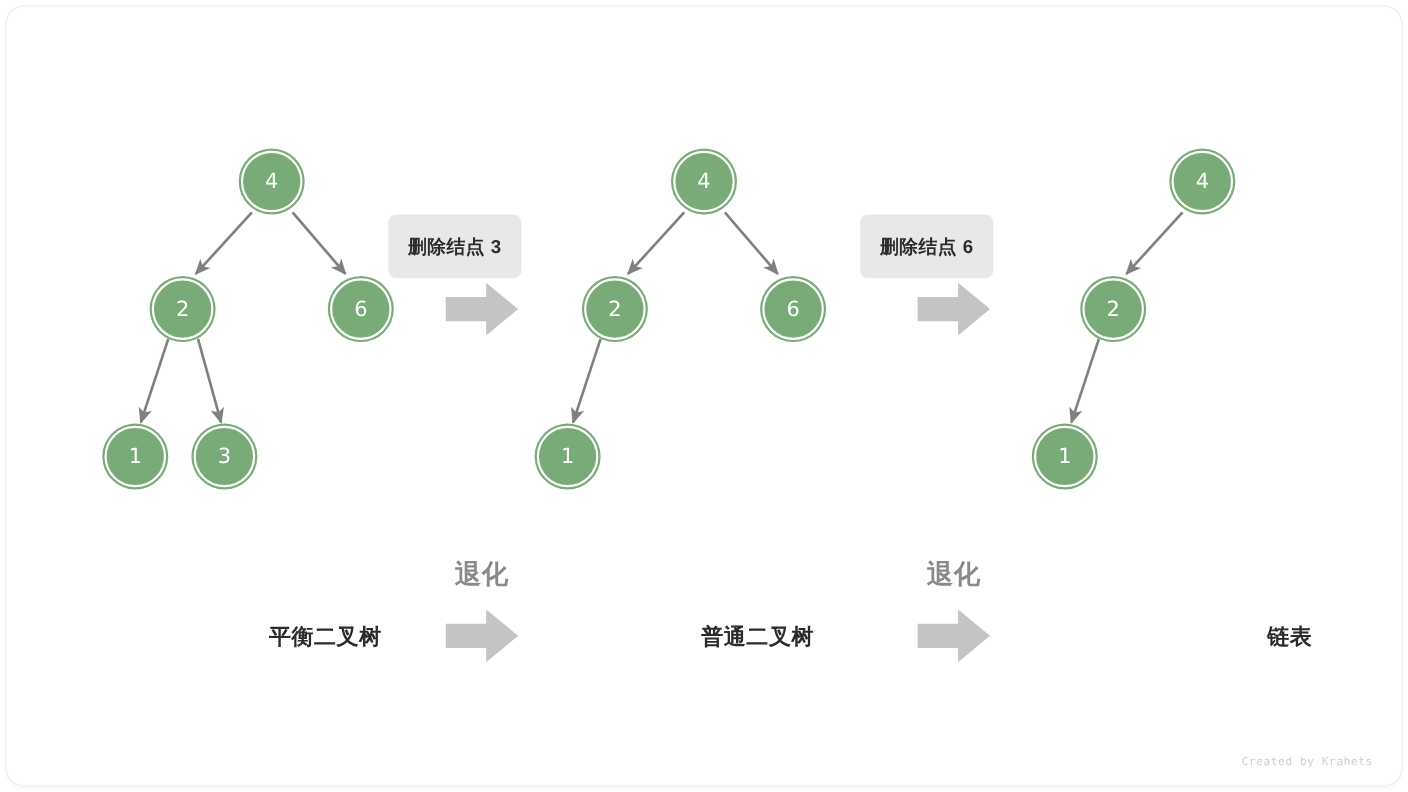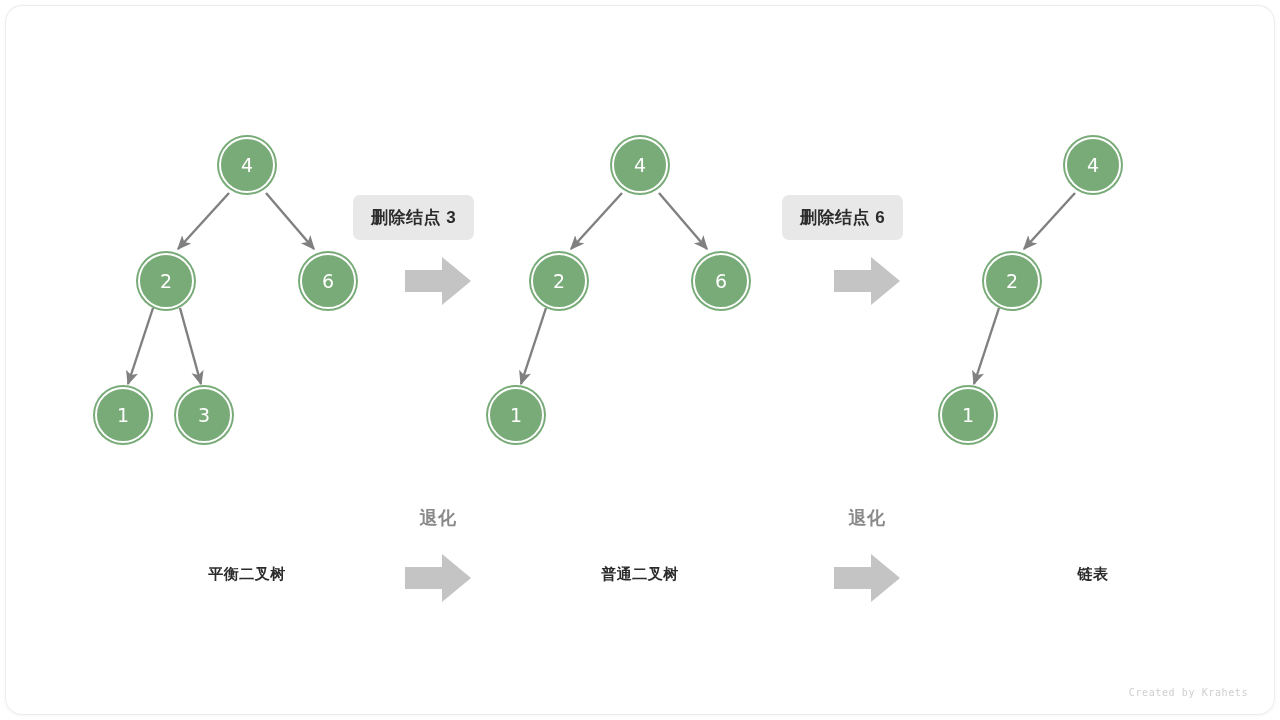--- a/index.html
+++ b/index.html
@@ -65,21 +65,21 @@
     font-weight: 400;
     font-family: "DejaVu Sans", "Liberation Sans", sans-serif;
     line-height: 1;
     user-select: none;
   }
 
   .op-box {
     position: absolute;
     background: #e8e8e8;
     border-radius: 7px;
-    height: 45px;
+    height: 58px;
     display: flex;
     align-items: center;
     justify-content: center;
     padding: 0 18px;
     box-sizing: border-box;
     color: #2b2b2b;
     font-size: 17px;
     font-weight: bold;
     white-space: nowrap;
     letter-spacing: 0.5px;
@@ -87,31 +87,31 @@
 
   .block-arrow {
     position: absolute;
     width: 66px;
     height: 48px;
   }
 
   .stage-label {
     position: absolute;
     color: #2b2b2b;
-    font-size: 15px;
+    font-size: 20px;
     font-weight: bold;
     white-space: nowrap;
-    text-align: center;
+    text-align: right;
     letter-spacing: 0.5px;
   }
 
   .degen-label {
     position: absolute;
     color: #8a8a8a;
-    font-size: 18px;
+    font-size: 24px;
     font-weight: bold;
     white-space: nowrap;
     text-align: center;
     letter-spacing: 0.5px;
   }
 
   #watermark {
     position: absolute;
     right: 32px;
     bottom: 22px;

